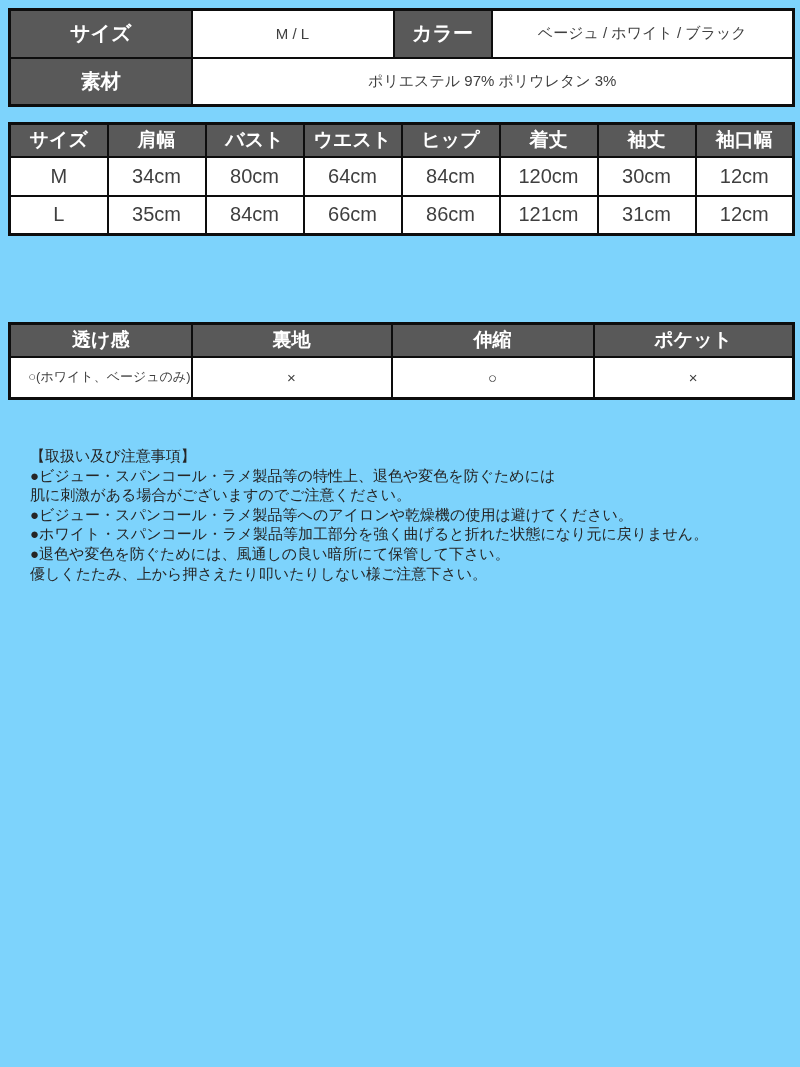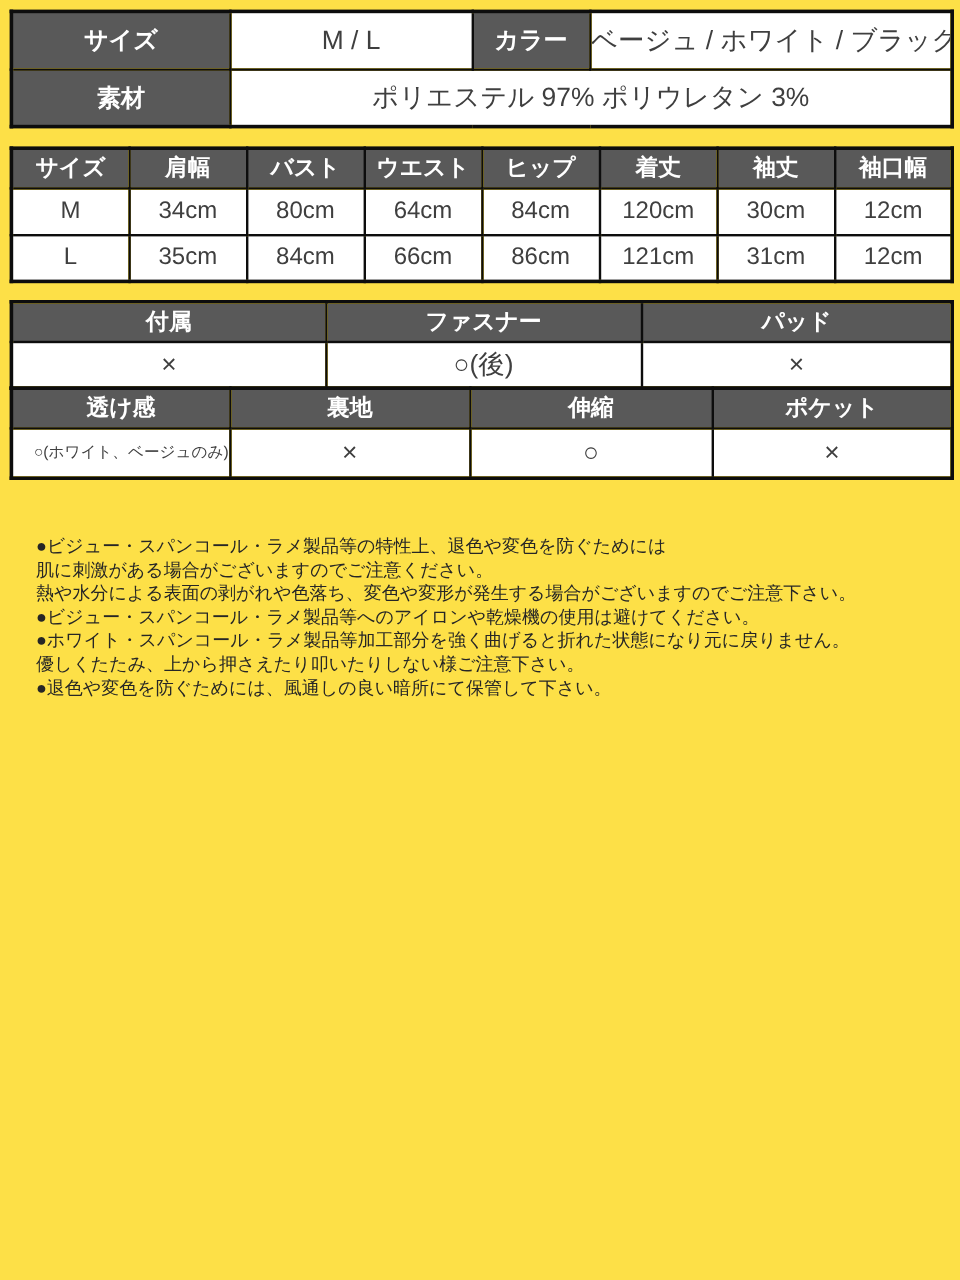--- a/index.html
+++ b/index.html
@@ -5,21 +5,21 @@
   * { box-sizing: border-box; margin: 0; padding: 0; }
   html, body {
     width: 800px;
     background: #ffffff;
     font-family: "Liberation Sans", "DejaVu Sans", sans-serif;
   }
   .canvas {
     position: relative;
     width: 800px;
     height: 1067px;
-    background: #fde047;
+    background: #7dd3fc;
     overflow: hidden;
   }
   table {
     border-collapse: collapse;
     table-layout: fixed;
     position: absolute;
     left: 8px;
     width: 784px;
     border: 3px solid #0d0d0d;
   }
@@ -33,21 +33,21 @@
   th.hdr {
     background: #595959;
     color: #ffffff;
     font-weight: bold;
     font-size: 19px;
   }
   td.val {
     background: #ffffff;
     color: #3f3f3f;
     font-weight: normal;
-    font-size: 22px;
+    font-size: 15px;
   }
   
   .t1 { top: 8px; }
   .t1 tr { height: 48px; }
   .t1 th.hdr { font-size: 20px; }
   
   .t2 { top: 122px; }
   .t2 tr.h { height: 33px; }
   .t2 tr.d { height: 39px; }
   .t2 td.val { font-size: 20px; }
@@ -136,39 +136,20 @@
       <td class="val">84cm</td>
       <td class="val">66cm</td>
       <td class="val">86cm</td>
       <td class="val">121cm</td>
       <td class="val">31cm</td>
       <td class="val">12cm</td>
     </tr>
   </tbody>
     </table>
 
-  <table class="t3a">
-    <colgroup>
-        <col style="width:262px">
-        <col style="width:263px">
-        <col style="width:259px">
-      </colgroup>
-    <tbody>
-        <tr class="h">
-      <th class="hdr">付属</th>
-      <th class="hdr">ファスナー</th>
-      <th class="hdr">パッド</th>
-    </tr>
-    <tr class="d">
-      <td class="val">×</td>
-      <td class="val">○(後)</td>
-      <td class="val">×</td>
-    </tr>
-  </tbody>
-    </table>
 
   <table class="t3b">
     <colgroup>
         <col style="width:182px">
         <col style="width:200px">
         <col style="width:202px">
         <col style="width:200px">
       </colgroup>
     <tbody>
         <tr class="h">
@@ -180,22 +161,22 @@
     <tr class="d">
       <td class="val small">○(ホワイト、ベージュのみ)</td>
       <td class="val">×</td>
       <td class="val">○</td>
       <td class="val">×</td>
     </tr>
   </tbody>
     </table>
 
   <div class="notes">
+    <div>【取扱い及び注意事項】</div>
     <div>●ビジュー・スパンコール・ラメ製品等の特性上、退色や変色を防ぐためには</div>
     <div>肌に刺激がある場合がございますのでご注意ください。</div>
-    <div>熱や水分による表面の剥がれや色落ち、変色や変形が発生する場合がございますのでご注意下さい。</div>
     <div>●ビジュー・スパンコール・ラメ製品等へのアイロンや乾燥機の使用は避けてください。</div>
     <div>●ホワイト・スパンコール・ラメ製品等加工部分を強く曲げると折れた状態になり元に戻りません。</div>
+    <div>●退色や変色を防ぐためには、風通しの良い暗所にて保管して下さい。</div>
     <div>優しくたたみ、上から押さえたり叩いたりしない様ご注意下さい。</div>
-    <div>●退色や変色を防ぐためには、風通しの良い暗所にて保管して下さい。</div>
   </div>
 
 </div>
 
 </body></html>

